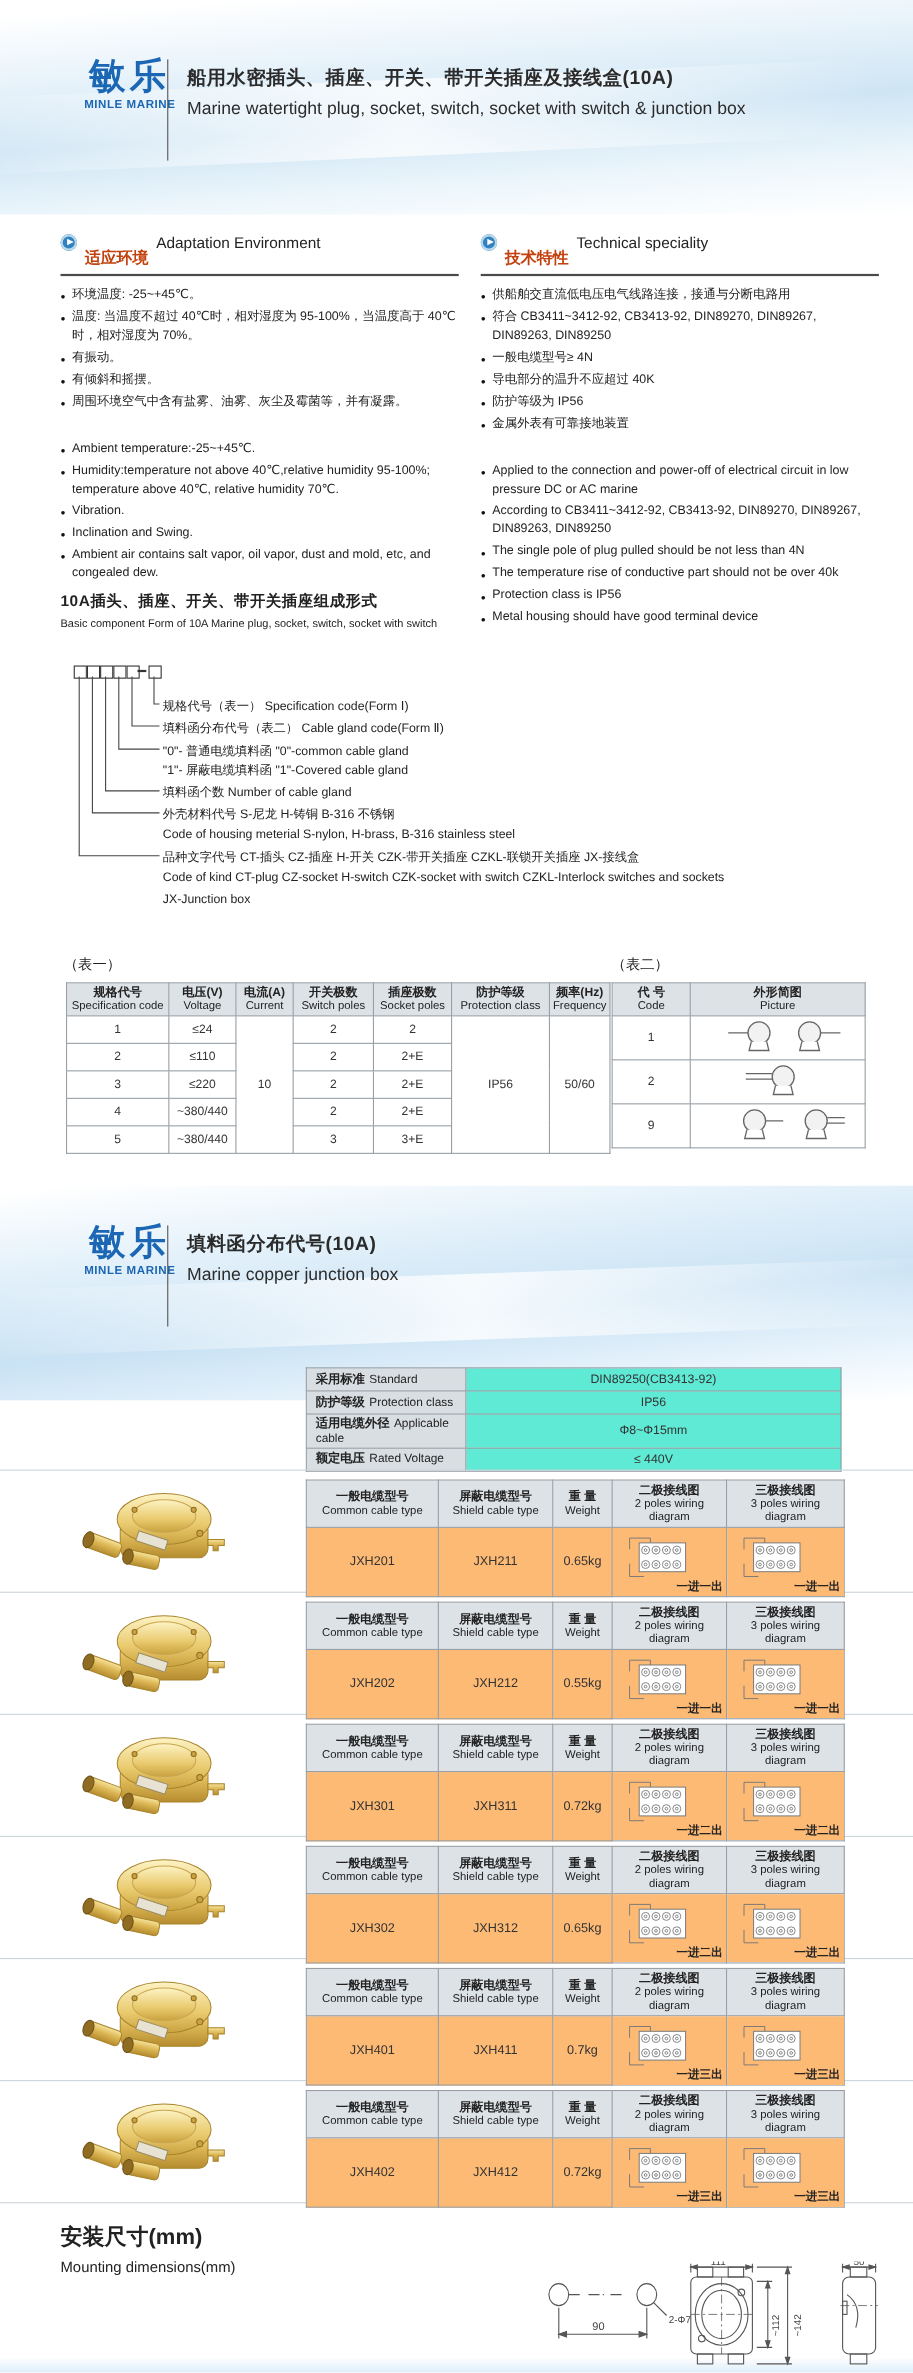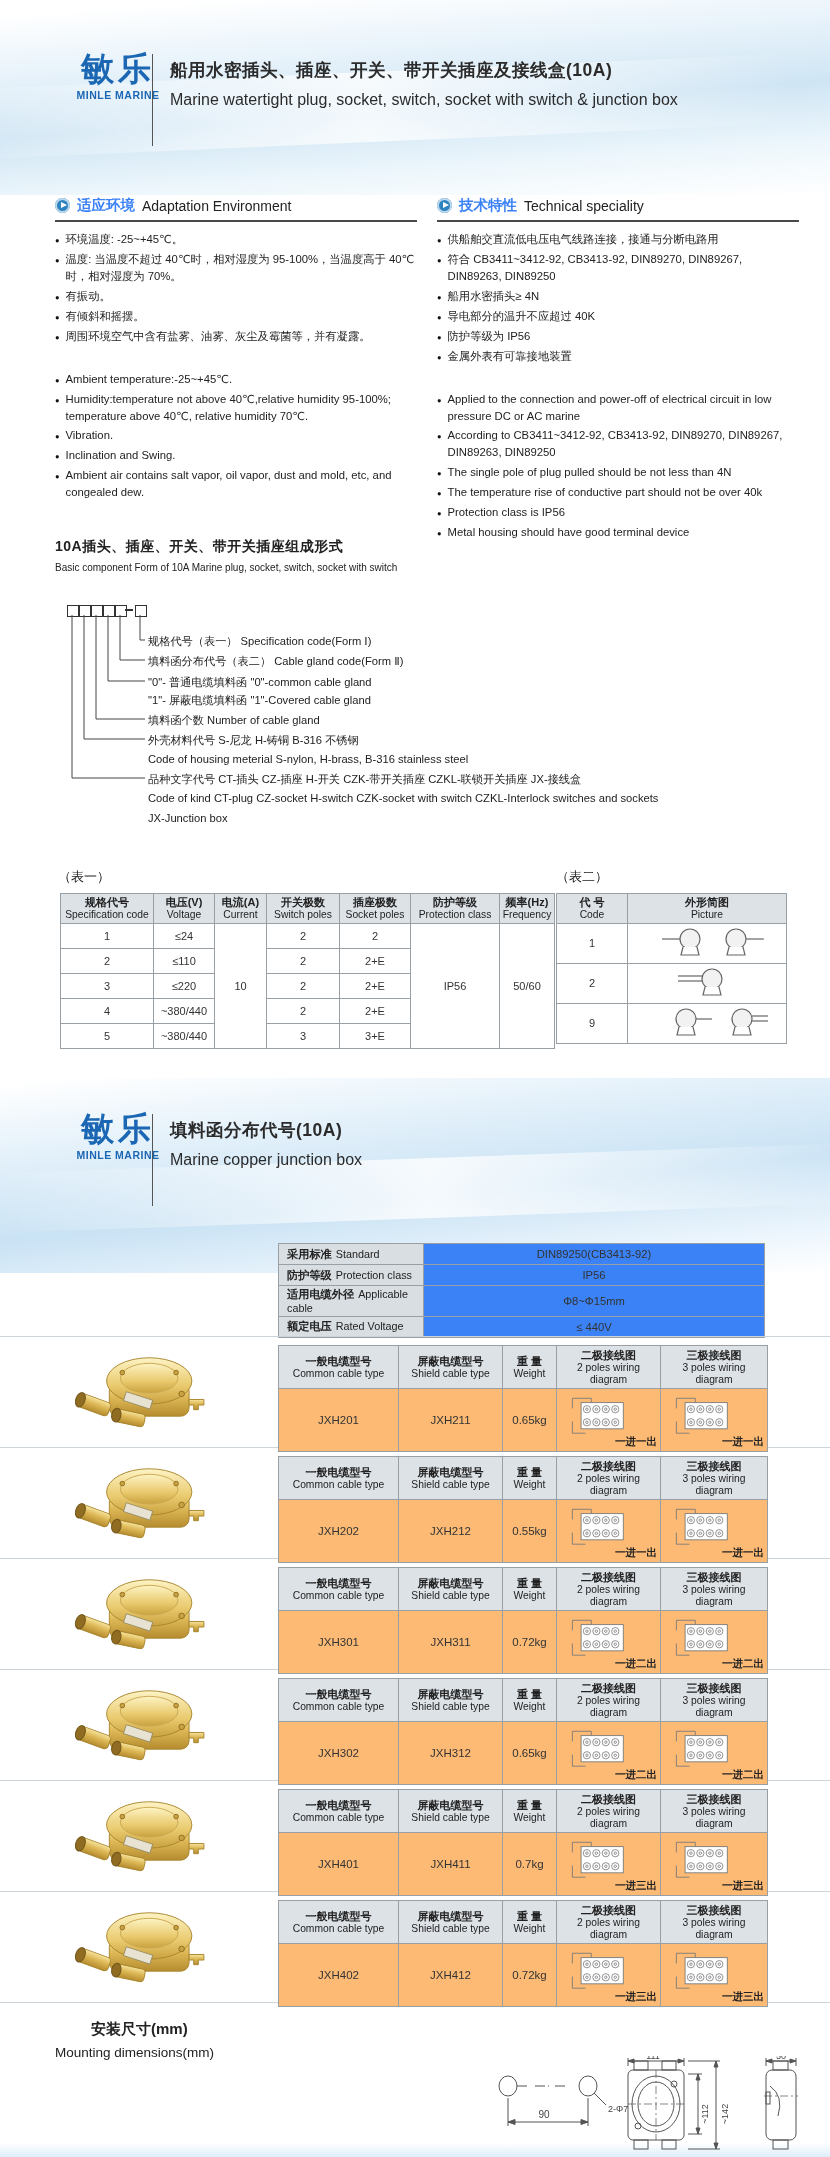--- a/index.html
+++ b/index.html
@@ -28,21 +28,21 @@
   .htitle-cn{font-size:17.5px;font-weight:bold;color:#2b2b2b;letter-spacing:.5px;}
   .htitle-en{font-size:16px;color:#2b2b2b;margin-top:9px;}
   
   .col{position:absolute;top:196px;width:362px;z-index:2;}
   .col.left{left:55px;} .col.right{left:437px;}
   .sec-t{display:flex;align-items:center;gap:7px;border-bottom:2px solid #4a4a4a;padding-bottom:5px;}
   .play{width:15px;height:15px;border-radius:50%;background:#2f83c0;position:relative;flex:0 0 15px;
         box-shadow:inset 0 0 0 2px #bcd9ec;}
   .play:after{content:"";position:absolute;left:5.5px;top:4px;border-left:6px solid #fff;
         border-top:3.5px solid transparent;border-bottom:3.5px solid transparent;}
-  .sec-cn{font-size:14.5px;font-weight:bold;color:#3b82f6;}
+  .sec-cn{font-size:14.5px;font-weight:bold;color:#c2410c;margin-top:29px;}
   .sec-en{font-size:14px;color:#222;}
   .blist{margin-top:9px;}
   .bli{display:flex;gap:6px;font-size:11.3px;line-height:1.5;color:#222;margin-bottom:3px;}
   .bli:before{content:"●";font-size:7.5px;margin-top:4px;color:#111;}
   .gap18{height:14px;}
   
   .comp{position:absolute;left:55px;top:538px;z-index:2;}
   .comp-cn{font-size:14px;font-weight:bold;color:#222;letter-spacing:.5px;}
   .comp-en{font-size:10px;color:#222;margin-top:6px;}
   .diag{position:absolute;left:55px;top:597px;width:730px;height:238px;z-index:2;}
@@ -58,38 +58,38 @@
   .hen{font-size:10.3px;color:#222;line-height:1.2;}
   .tcap{position:absolute;font-size:13px;font-weight:normal;color:#222;z-index:2;}
   .t1{position:absolute;left:60px;top:893px;z-index:2;}
   .t2{position:absolute;left:556px;top:893px;z-index:2;}
   .t1 td.data{height:22px;}
   .t2 td.pic{height:37px;}
   
   .spec{position:absolute;left:278px;top:1243px;z-index:3;}
   .spec td{height:18px;font-size:11.2px;}
   .spec .lab{background:#d9dee2;text-align:left;padding-left:8px;width:134px;}
-  .spec .val{width:336px;background:#3b82f6;}
+  .spec .val{width:336px;background:#5eead4;}
   .lab .hcn{display:inline;font-size:11.2px;} .lab .hen{display:inline;font-size:10.8px;margin-left:4px;}
   
   .products{position:absolute;left:0;top:1336px;width:830px;z-index:3;}
   .prow{position:relative;height:110px;border-bottom:1px solid #ccd4da;}
   .prow:first-child{border-top:1px solid #ccd4da;}
   .pimg{position:absolute;left:58px;top:5px;}
   .ptab{position:absolute;left:278px;top:8px;}
   .ptab td{background:#fdba74;}
   .ptab .th td{background:#dde2e7;height:40px;}
   .c-com{width:115px;} .c-shl{width:99px;} .c-wgt{width:49px;} .c-w2{width:99px;} .c-w3{width:102px;}
   .ptab .dr td{height:60px;font-size:11.5px;}
   .wirecell{position:relative;}
   .wire-cap{position:absolute;right:3px;bottom:2px;font-size:10.5px;font-weight:bold;color:#222;margin-left:34px;}
   .wire-svg{position:absolute;left:6px;top:2px;}
   
   .mount-t{position:absolute;left:55px;z-index:2;}
-  .m-cn{font-size:15px;font-weight:bold;color:#222;margin-left:36px;}
+  .m-cn{font-size:20px;font-weight:bold;color:#222;}
   .m-en{font-size:13.5px;color:#222;margin-top:6px;}
   .msvg{position:absolute;left:40px;top:2056px;z-index:2;}
   svg text{font-family:"Liberation Sans","DejaVu Sans",sans-serif;}
 </style>
 </head>
 <body>
 
 <svg width="0" height="0" style="position:absolute" aria-hidden="true">
   <defs>
     <linearGradient id="brassA" x1="0" y1="0" x2="0" y2="1">
@@ -192,21 +192,21 @@
 
   <div class="col right">
     <div class="sec-t">
       <span class="play"></span>
       <span class="sec-cn">技术特性</span>
       <span class="sec-en">Technical speciality</span>
     </div>
     <div class="blist">
       <div class="bli">供船舶交直流低电压电气线路连接，接通与分断电路用</div>
       <div class="bli">符合 CB3411~3412-92, CB3413-92, DIN89270, DIN89267, DIN89263, DIN89250</div>
-      <div class="bli">船用水密插头≥ 4N</div>
+      <div class="bli">一般电缆型号≥ 4N</div>
       <div class="bli">导电部分的温升不应超过 40K</div>
       <div class="bli">防护等级为 IP56</div>
       <div class="bli">金属外表有可靠接地装置</div>
     </div>
     <div class="gap18"></div>
     <div class="blist">
       <div class="bli">Applied to the connection and power-off of electrical circuit in low pressure DC or AC marine</div>
       <div class="bli">According to CB3411~3412-92, CB3413-92, DIN89270, DIN89267, DIN89263, DIN89250</div>
       <div class="bli">The single pole of plug pulled should be not less than 4N</div>
       <div class="bli">The temperature rise of conductive part should not be over 40k</div>

